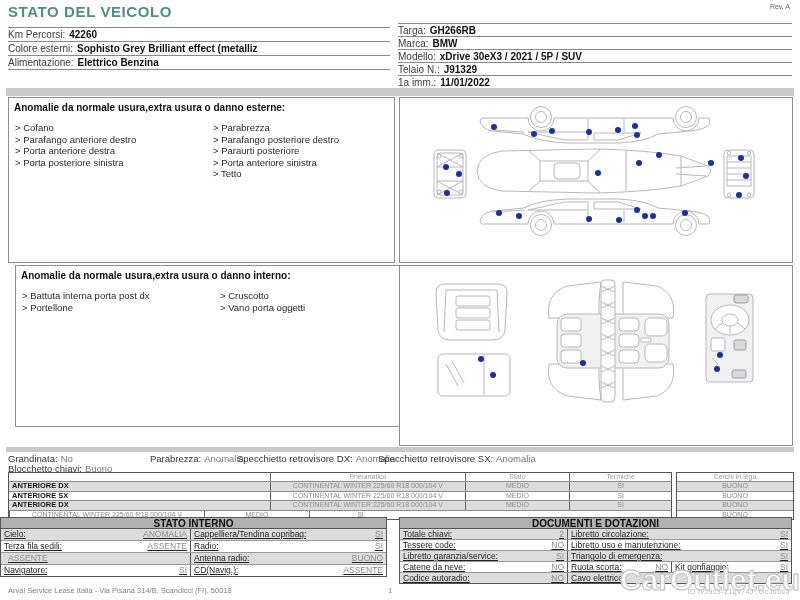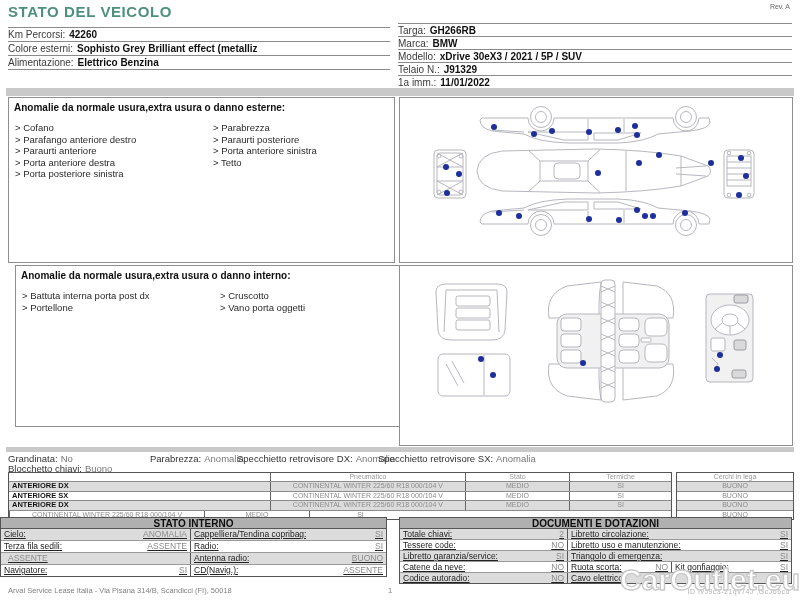--- a/index.html
+++ b/index.html
@@ -131,26 +131,26 @@
     </div>
 
   <div id="band1" class="band"></div>
 
   <div id="ext-text" class="box">
     <div class="box-title">Anomalie da normale usura,extra usura o danno esterne:</div>
     <div class="cols">
         <div id="ext-col1" class="col1">
           <div class="anitem">&gt; Cofano</div>
           <div class="anitem">&gt; Parafango anteriore destro</div>
-          <div class="anitem">&gt; Paraurti anteriore</div>
           <div class="anitem">&gt; Porta anteriore destra</div>
           <div class="anitem">&gt; Porta posteriore sinistra</div>
         </div>
     <div id="ext-col2" class="col2">
           <div class="anitem">&gt; Parabrezza</div>
+          <div class="anitem">&gt; Parafango posteriore destro</div>
           <div class="anitem">&gt; Paraurti posteriore</div>
           <div class="anitem">&gt; Porta anteriore sinistra</div>
           <div class="anitem">&gt; Tetto</div>
         </div>
       </div>
   </div>
 
   <div id="ext-diag" class="box">
     <svg width="392" height="164" viewBox="0 0 392 164" xmlns="http://www.w3.org/2000/svg" xmlns:xlink="http://www.w3.org/1999/xlink">
       <defs>

